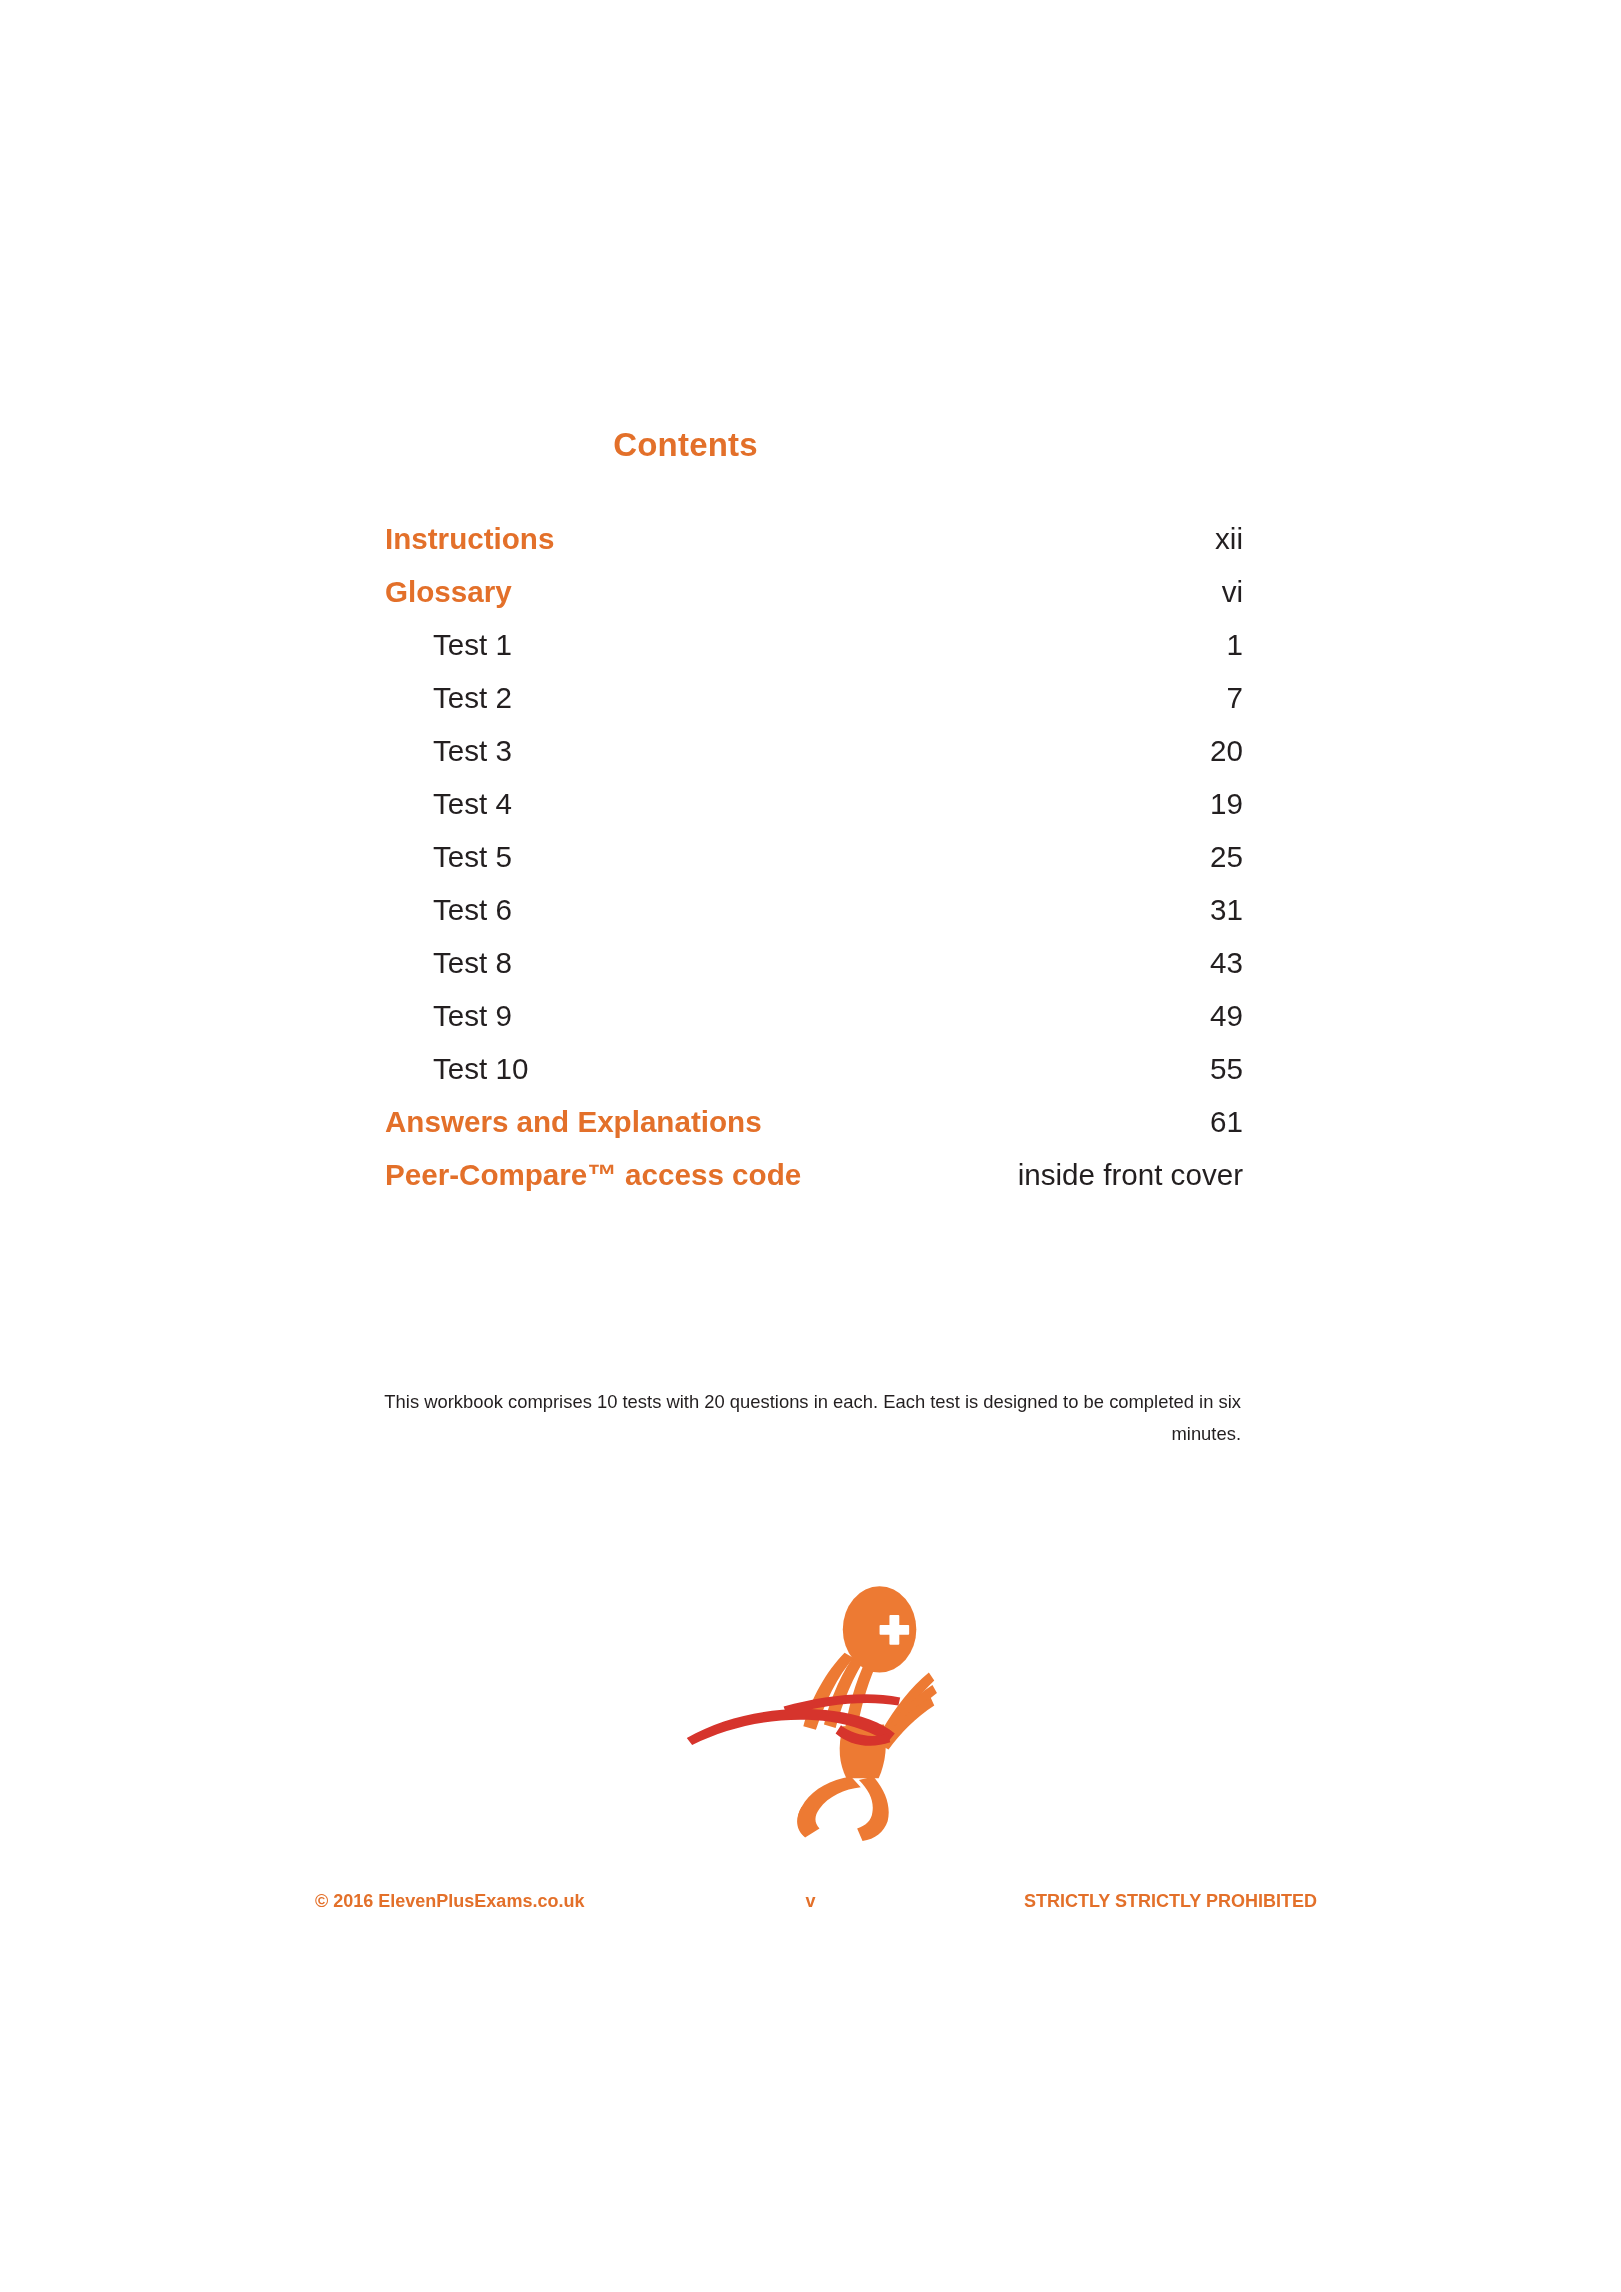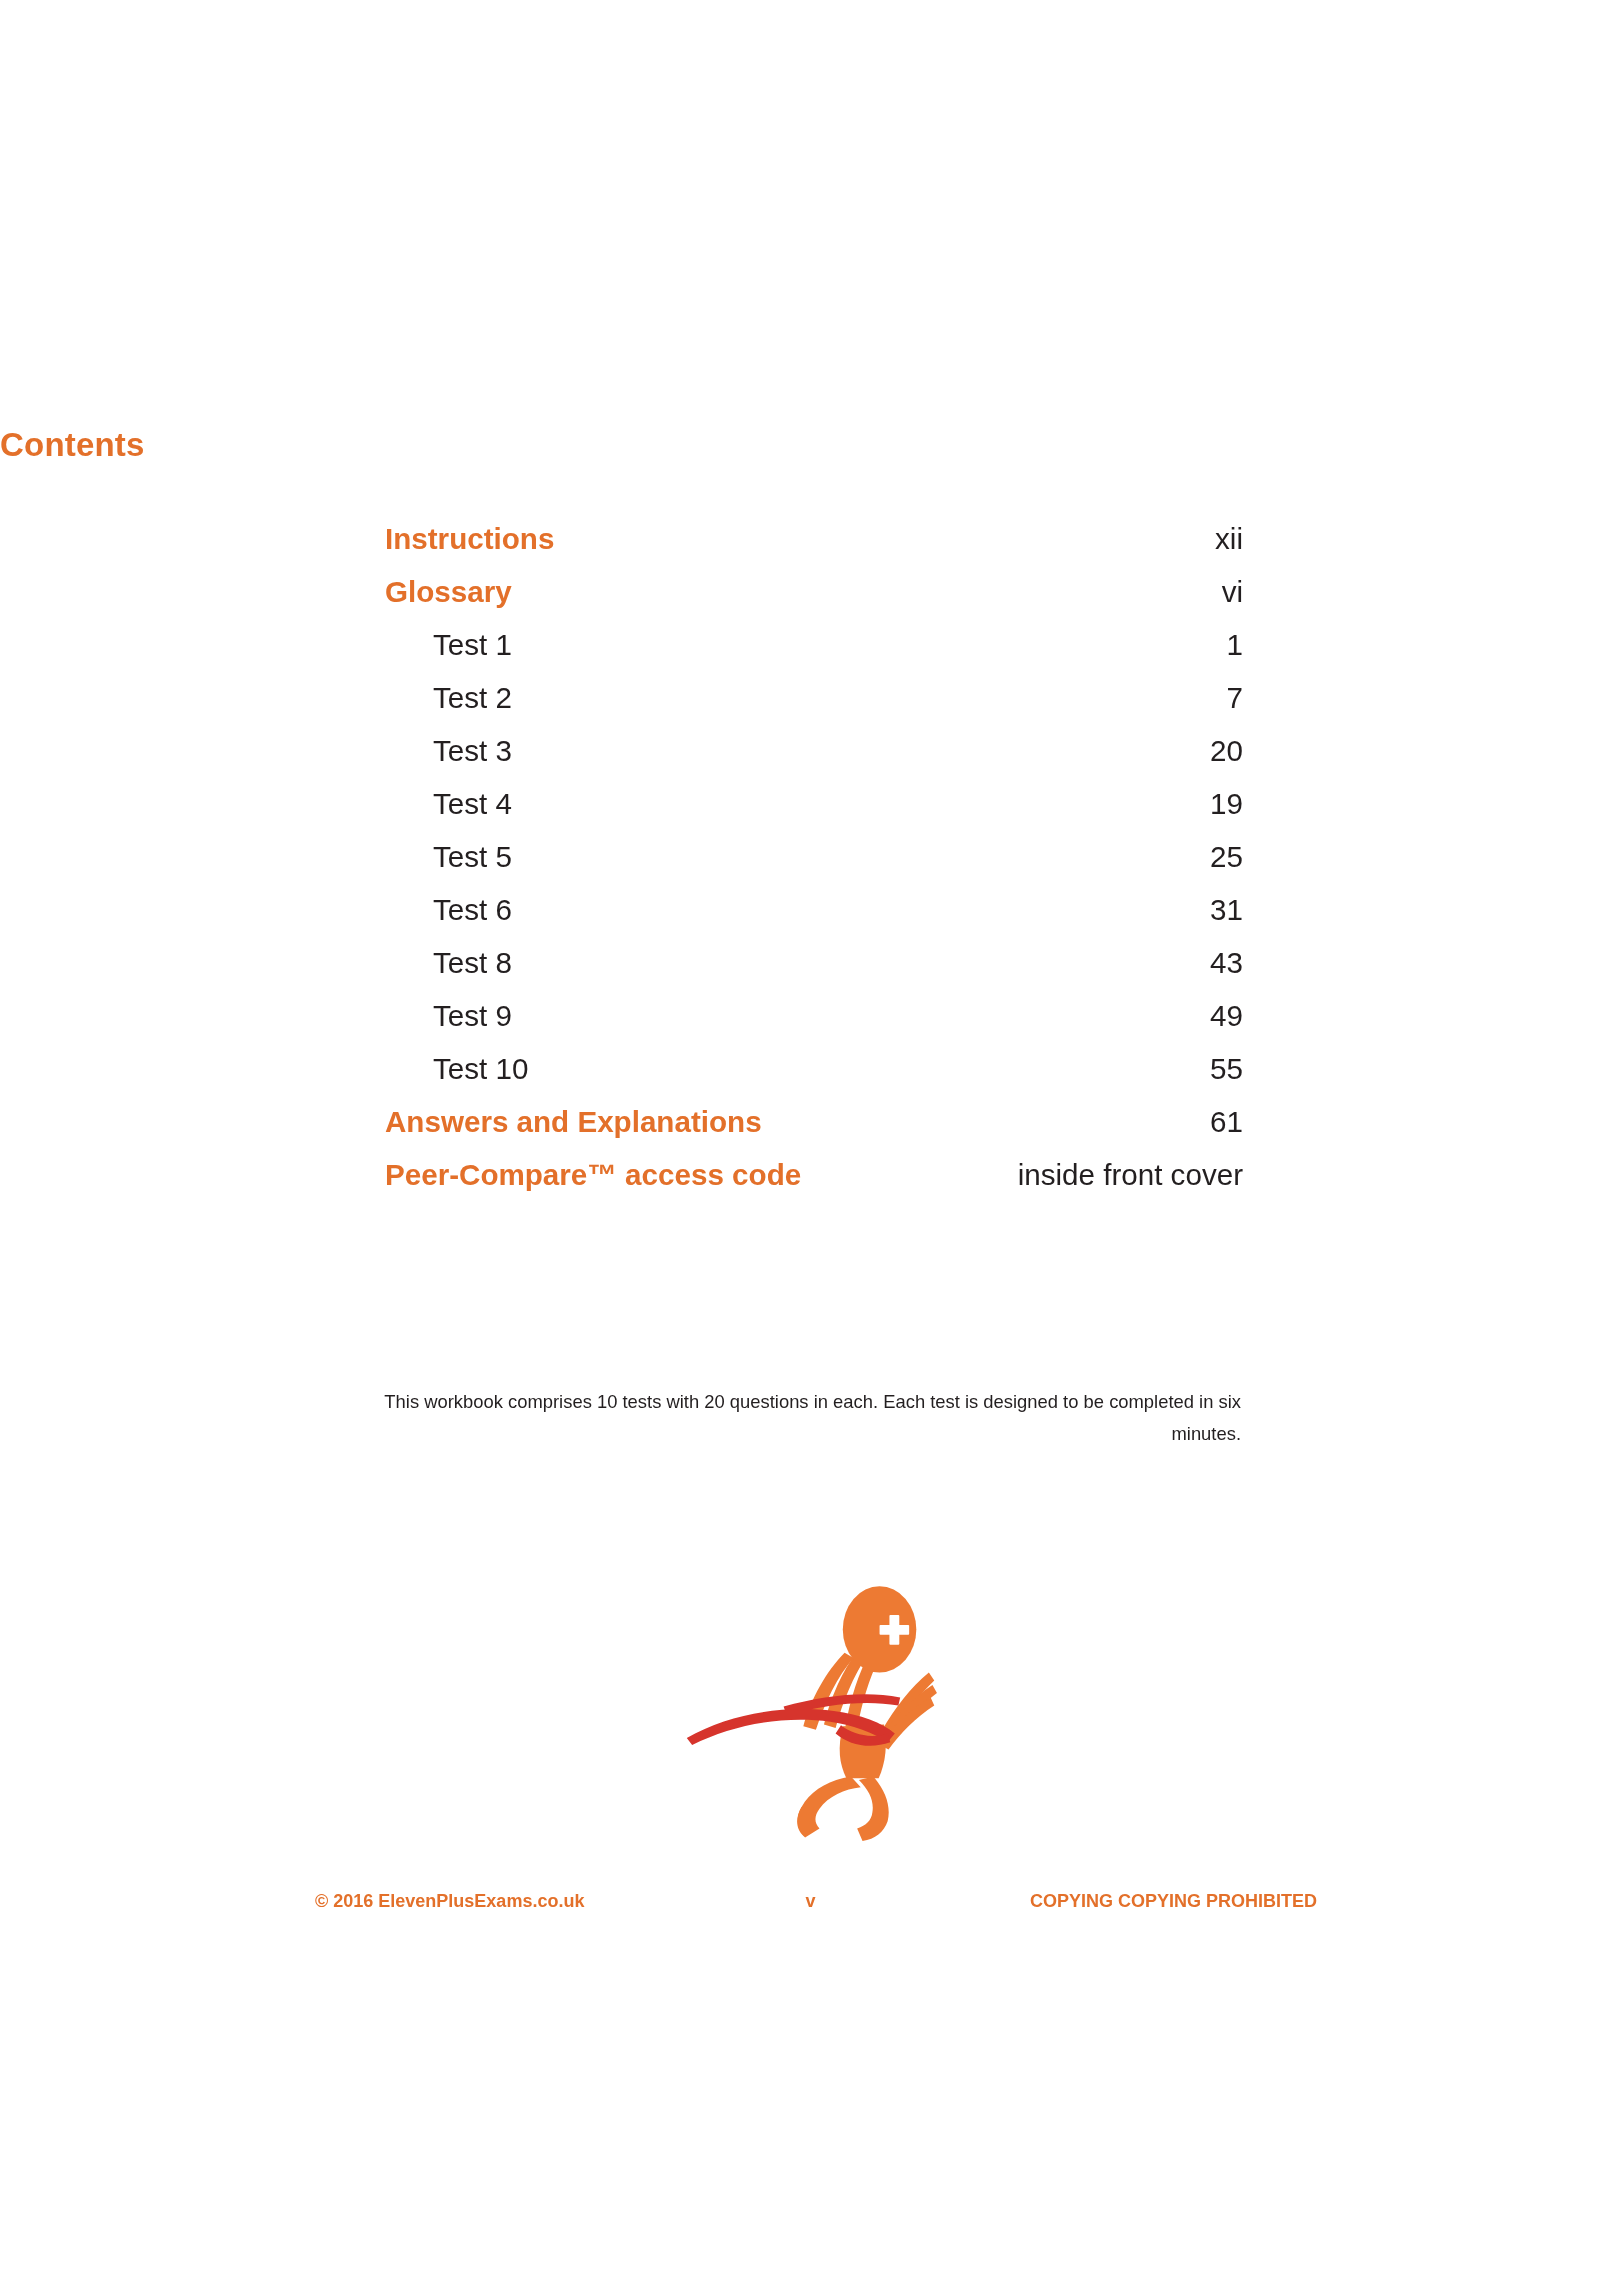--- a/index.html
+++ b/index.html
@@ -20,21 +20,21 @@
     overflow: hidden;
     margin: 0 auto;
   }
 
   
   .contents-title {
     position: absolute;
     left: 0;
     top: 426px;
     width: 1371px;
-    text-align: left;
+    text-align: center;
     font-size: 33px;
     font-weight: bold;
     color: #E3702A;
     letter-spacing: 0.2px;
   }
 
   
   .toc {
     position: absolute;
     left: 385px;
@@ -228,17 +228,17 @@
 
       <path d="M230 228 C 244 244, 250 262, 246 278 C 242 290, 232 298, 218 300 L 212 286 C 222 283, 228 277, 229 268 C 231 256, 226 244, 214 232 Z" fill="#ED7A33"></path>
 
       <path d="M150 262 C 144 272, 144 284, 152 294 L 166 284 C 160 278, 160 270, 164 262 Z" fill="#ED7A33"></path>
     </svg>
   </div>
 
   <div class="footer">
     <div class="footer-left">© 2016 ElevenPlusExams.co.uk</div>
     <div class="footer-center">v</div>
-    <div class="footer-right">COPYING COPYING PROHIBITED</div>
+    <div class="footer-right">STRICTLY STRICTLY PROHIBITED</div>
   </div>
 
 </div>
 
 
 </body></html>

